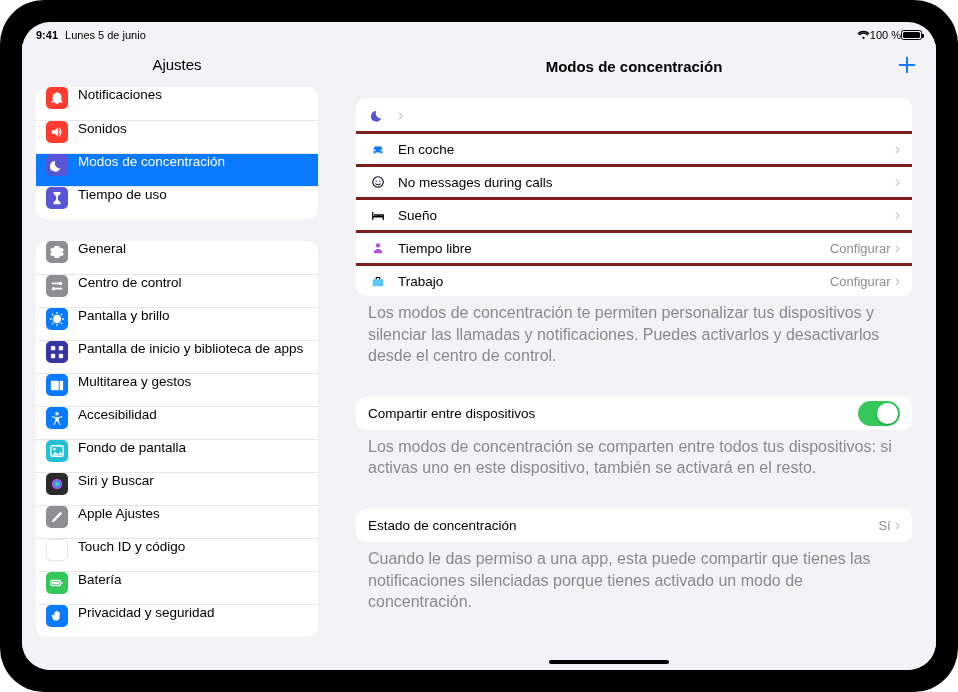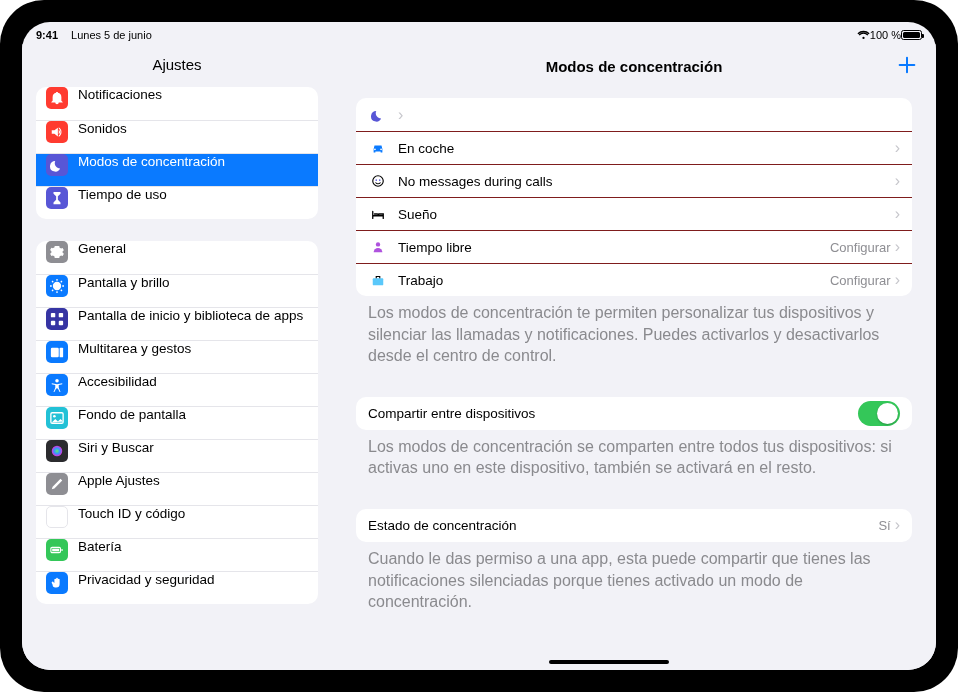--- a/index.html
+++ b/index.html
@@ -21,21 +21,21 @@
   }
   .status-bar {
     height: 22px;
     display: flex;
     align-items: center;
     padding: 4px 14px 0;
     font-size: 11px;
     font-weight: 500;
     color:#000;
   }
-  .status-left { display:flex; gap:13px; align-items:flex-end;}
+  .status-left { display:flex; gap:7px; align-items:flex-end;}
   .status-right { margin-left:auto; display:flex; gap:0; align-items:center;}
   .content-row { flex:1; display:flex; overflow:hidden;}
   
   .sidebar {
     width: 310px;
     border-right: none;
     display:flex; flex-direction:column;
     background:#f2f2f7;
   }
   .sidebar-title {
@@ -93,21 +93,21 @@
   .dgroup {
     background:#fff;
     border-radius:10px;
     overflow:hidden;
     margin-top: 10px;
   }
   .drow {
     display:flex; align-items:center;
     min-height:33px;
     padding: 0 12px;
-    border-top:1px solid #7f1d1d;
+    border-top:3px solid #7f1d1d;
     font-size:13.5px;
     cursor:pointer;
   }
   .dgroup .drow:first-child { border-top:none;}
   .drow-icon-wrap {
     width:20px; display:flex; justify-content:center; margin-right:10px;
   }
   .drow-label { flex:1; color:#000;}
   .drow-value { color:#8e8e93; margin-right:4px; font-size:13px;}
   .chev { color:#c7c7cc; font-size:16px; line-height:1;}
@@ -200,20 +200,28 @@
               </div>
             </div>
           <div class="group" id="sb-g2">
               <div class="sb-item">
                 <div class="sb-icon" style="background: rgb(142, 142, 147);">
                   <svg viewBox="0 0 16 16" width="14" height="14" fill="#fff" stroke="none">
                     <path d="M8 5a3 3 0 1 0 0 6 3 3 0 0 0 0-6zm6.4 3.9.1-.9-.1-.9 1.5-1.2-1.5-2.6-1.8.6a5 5 0 0 0-1.6-.9L10.6 1H5.4l-.4 1.9a5 5 0 0 0-1.6.9l-1.8-.6L.1 5.8l1.5 1.2-.1.9.1.9L.1 10l1.5 2.6 1.8-.6c.5.4 1 .7 1.6.9l.4 1.9h5.2l.4-1.9c.6-.2 1.1-.5 1.6-.9l1.8.6 1.5-2.6z"></path>
                   </svg>
                 </div>
                 <span>General</span>
+              </div>
+              <div class="sb-item">
+                <div class="sb-icon" style="background: rgb(142, 142, 147);">
+                  <svg viewBox="0 0 16 16" width="14" height="14" fill="#fff" stroke="none">
+                    <path d="M2 4h8v2H2zM12 3a2 2 0 1 1 0 4 2 2 0 0 1 0-4zM6 10h8v2H6zM4 9a2 2 0 1 1 0 4 2 2 0 0 1 0-4z"></path>
+                  </svg>
+                </div>
+                <span>Centro de control</span>
               </div>
               <div class="sb-item">
                 <div class="sb-icon" style="background: rgb(10, 122, 255);">
                   <svg viewBox="0 0 16 16" width="14" height="14" fill="#fff" stroke="none">
                     <path d="M8 4a4 4 0 1 0 0 8 4 4 0 0 0 0-8zM8 0v2M8 14v2M0 8h2M14 8h2M2.3 2.3l1.4 1.4M12.3 12.3l1.4 1.4M2.3 13.7l1.4-1.4M12.3 3.7l1.4-1.4" stroke="currentColor" stroke-width="1.5" fill="currentColor"></path>
                   </svg>
                 </div>
                 <span>Pantalla y brillo</span>
               </div>
               <div class="sb-item">

